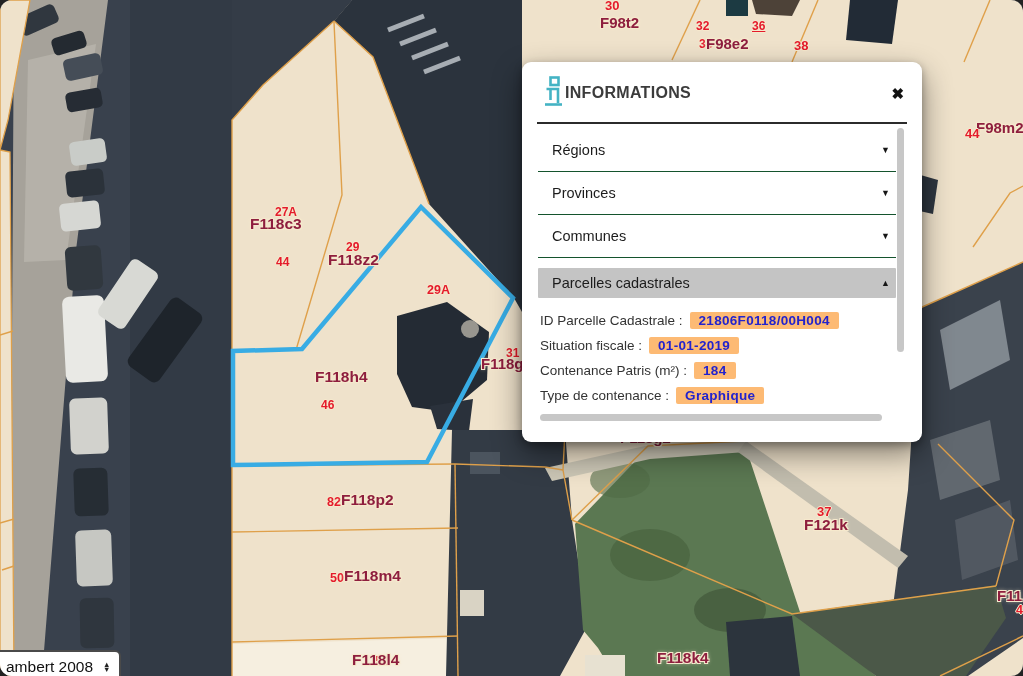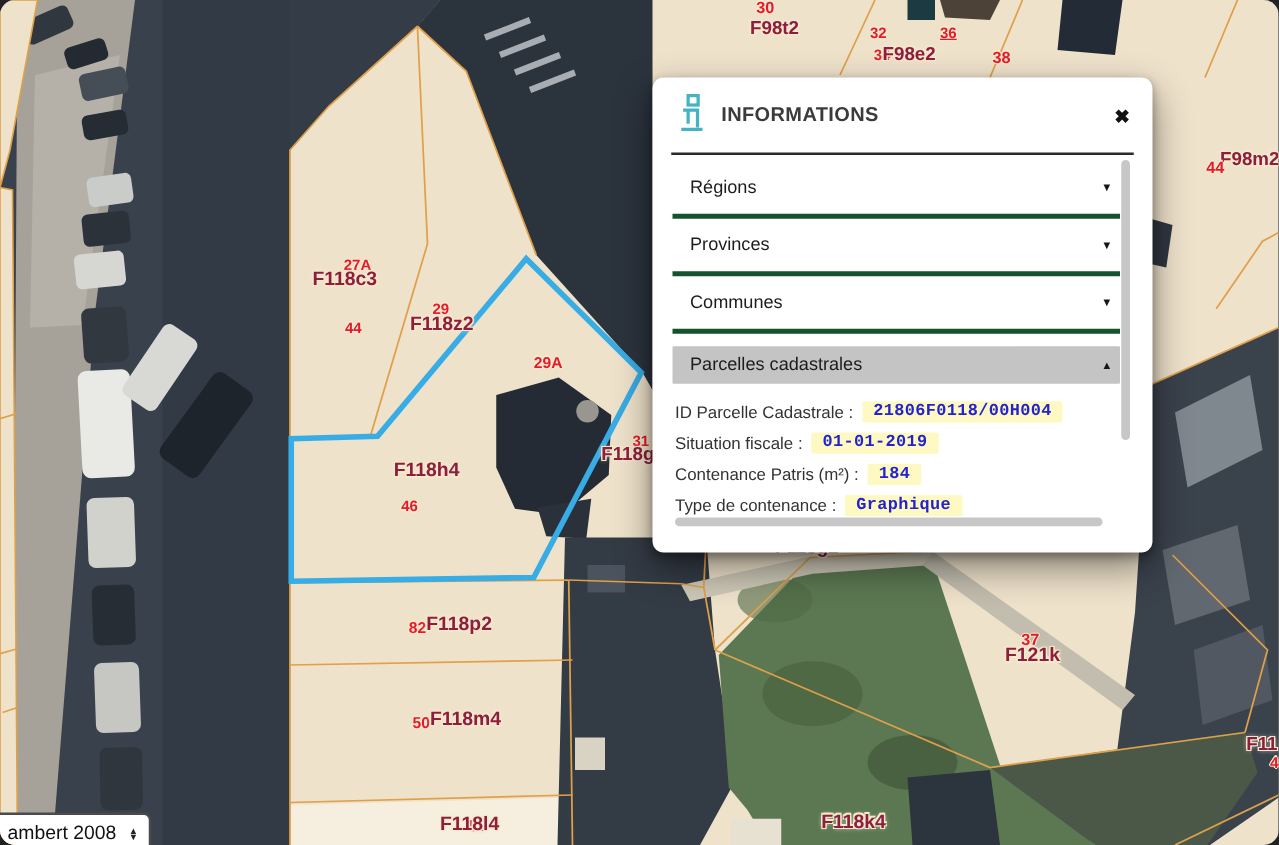--- a/index.html
+++ b/index.html
@@ -10,33 +10,33 @@
   
   .lbl{position:absolute;white-space:nowrap;font-weight:bold;line-height:1;z-index:10;}
   .lbl.code{color:#8e1e3e;
     text-shadow:-1px -1px 0 #f6e9cd,1px -1px 0 #f6e9cd,-1px 1px 0 #f6e9cd,1px 1px 0 #f6e9cd,0 0 4px #f6e9cd;}
   .lbl.num{color:#e41a2b;
     text-shadow:-1px 0 0 #f6e9cd,1px 0 0 #f6e9cd,0 -1px 0 #f6e9cd,0 1px 0 #f6e9cd;}
 
   
   .info-panel{position:absolute;left:522px;top:62px;width:400px;height:380px;background:#fff;
     border-radius:9px;box-shadow:0 12px 30px rgba(0,0,0,.45),0 3px 8px rgba(0,0,0,.3);z-index:30;}
-  .panel-header{height:54px;display:flex;align-items:center;padding:4px 16px 0 20px;gap:12px;}
+  .panel-header{height:54px;display:flex;align-items:center;padding:4px 16px 0 20px;gap:0;}
   .panel-title{flex:1;font-size:16px;font-weight:bold;color:#3b3b3b;letter-spacing:.3px;margin:0;}
   .close-btn{background:none;border:none;font-size:15px;font-weight:bold;color:#121212;
     cursor:pointer;padding:2px;line-height:1;}
   .divider{border-top:2px solid #2b2b2b;margin:2px 15px 0 15px;}
   .accordion{padding:5px 26px 0 16px;}
   .acc-row{height:42px;display:flex;align-items:center;justify-content:space-between;
-    padding:0 6px 0 14px;font-size:14.5px;color:#1c1c1c;border-bottom:4px solid #14532d;cursor:pointer;}
+    padding:0 6px 0 14px;font-size:14.5px;color:#1c1c1c;border-bottom:1px solid #14532d;cursor:pointer;}
   .acc-row.active{background:#c4c4c4;height:30px;margin-top:10px;border-bottom:none;border-radius:1px;}
   .chev{font-size:9px;color:#161616;}
   .details{padding:13px 16px 0 18px;font-size:13.5px;color:#333;}
   .detail-row{margin-bottom:7px;display:flex;align-items:center;gap:7px;white-space:nowrap;height:18px;}
-  .chip{background:#fef9c3;color:#2323cd;font-family:Liberation Mono, monospace;font-weight:bold;
+  .chip{background:#fdba74;color:#2323cd;font-family:Liberation Sans, sans-serif;font-weight:bold;
     font-size:13.5px;padding:1px 9px;border-radius:2px;letter-spacing:.3px;}
   .h-scroll{position:absolute;left:18px;bottom:21px;width:342px;height:7px;background:#c7c7c7;
     border-radius:4px;cursor:pointer;}
   .v-scroll{position:absolute;right:18px;top:66px;width:7px;height:224px;background:#c7c7c7;
     border-radius:4px;cursor:pointer;}
 
   
   .proj-select{position:absolute;left:-16px;top:650px;height:30px;background:#fff;
     border:2px solid #4a4a4a;border-radius:6px;display:flex;align-items:center;
     padding:0 9px 0 20px;gap:10px;font-size:15.5px;color:#111;z-index:40;cursor:pointer;}

